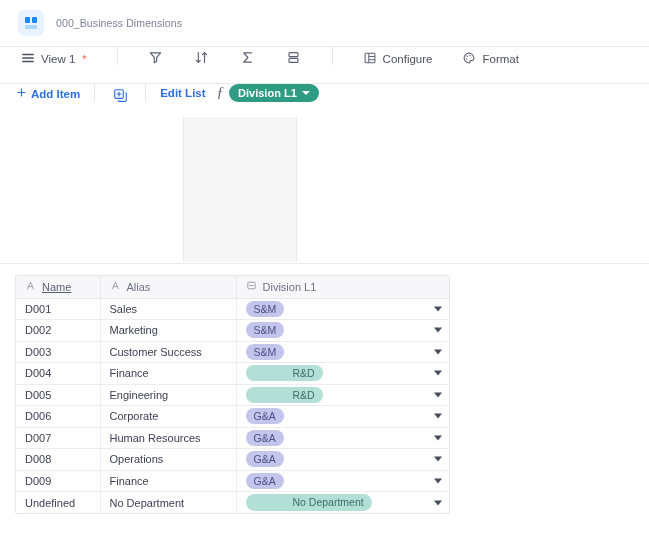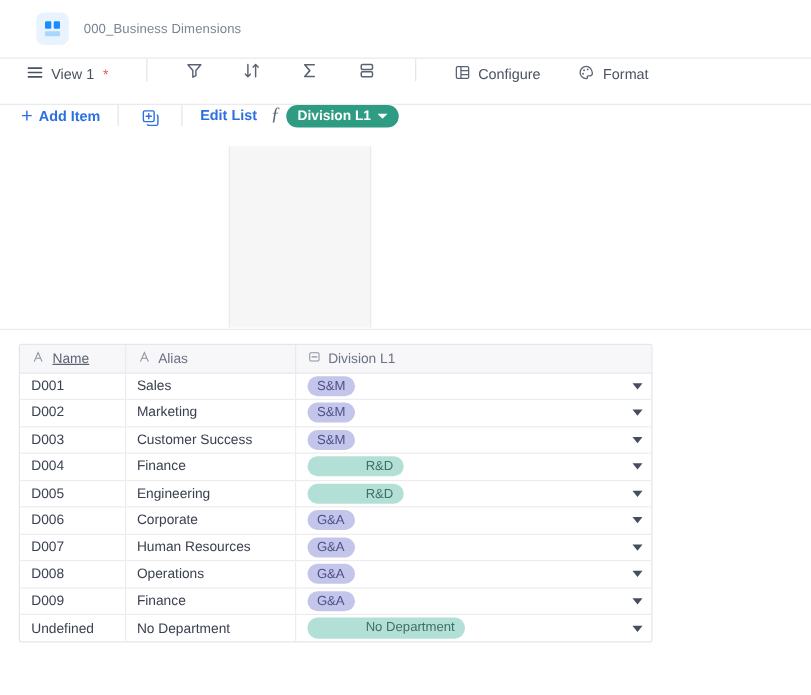--- a/index.html
+++ b/index.html
@@ -7,21 +7,21 @@
     width: 649px; height: 556px;
     background: #ffffff;
     font-family: "Liberation Sans", sans-serif;
     color: #2f3545;
     overflow: hidden;
   }
 
   
   .app-header {
     display: flex; align-items: center;
-    padding: 8px 0 8px 29px;
+    padding: 8px 0 8px 18px;
     height: 46px;
   }
   .app-icon {
     width: 26px; height: 26px;
     border-radius: 6px;
     background: #e8f3fe;
     display: flex; flex-direction: column;
     align-items: center; justify-content: center;
     gap: 2px;
     flex: none;
@@ -99,21 +99,21 @@
     position: absolute; left: 183px; top: 0; width: 114px; height: 145px;
     background: #f6f6f7;
     border-left: 1px solid #e9eaee;
     border-right: 1px solid #e9eaee;
   }
   .under-divider { height: 1px; background: #eaebef; width: 100%; }
 
   
   .table-wrap {
     margin: 11px 0 0 15px;
-    width: 507px;
+    width: 435px;
     border: 1px solid #e4e6ea;
     border-radius: 2px;
     background: #ffffff;
   }
   table { border-collapse: collapse; width: 100%; table-layout: fixed; }
   thead th {
     background: #f7f7f9;
     height: 22px;
     font-size: 11px; font-weight: normal; color: #6b7283;
     text-align: left; padding: 0 9px;

